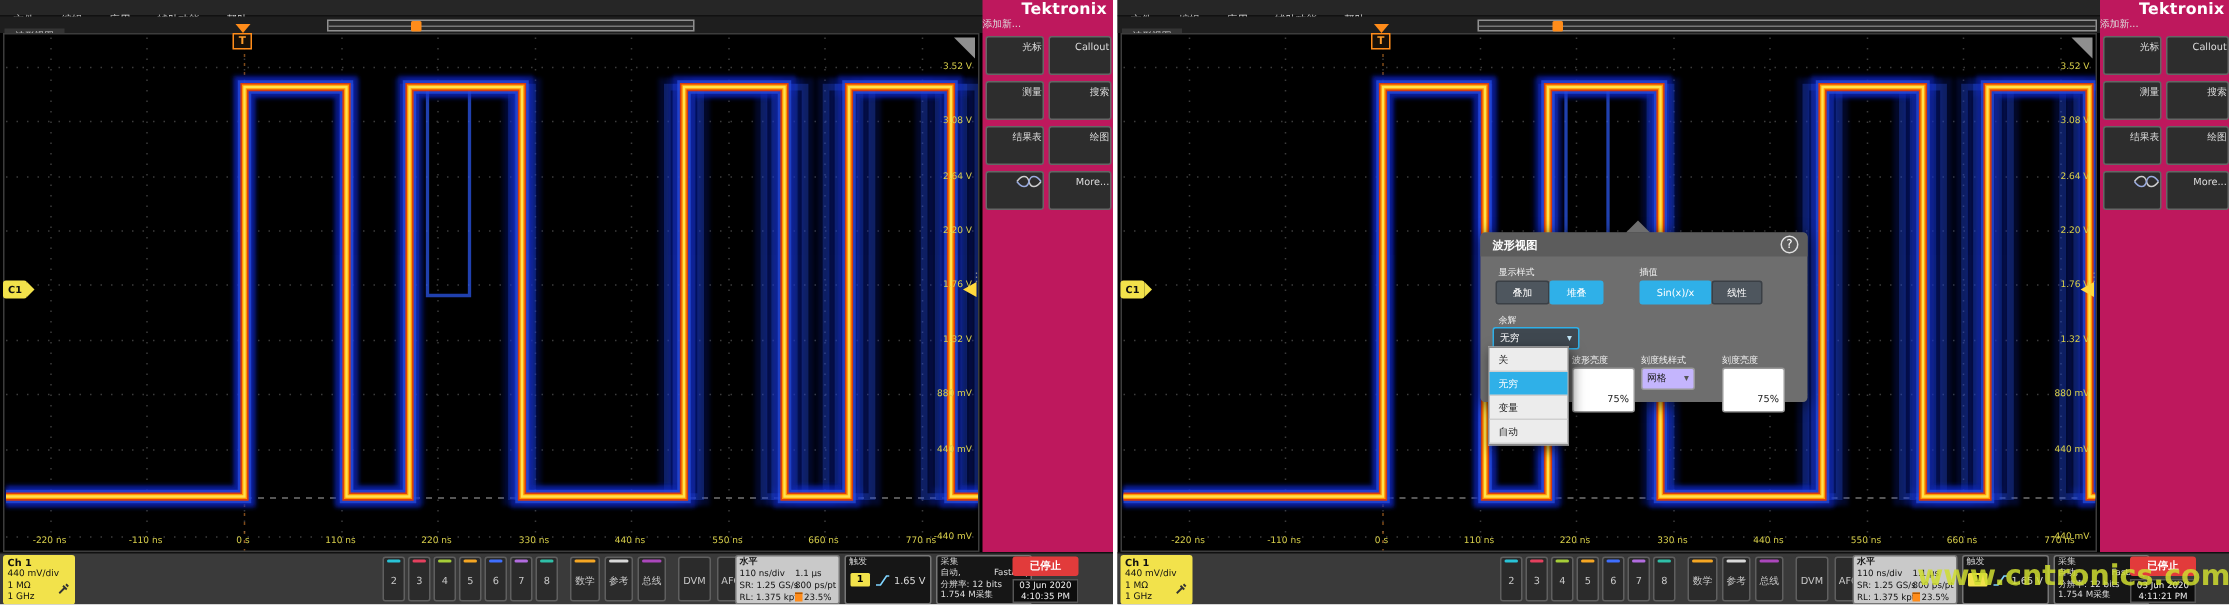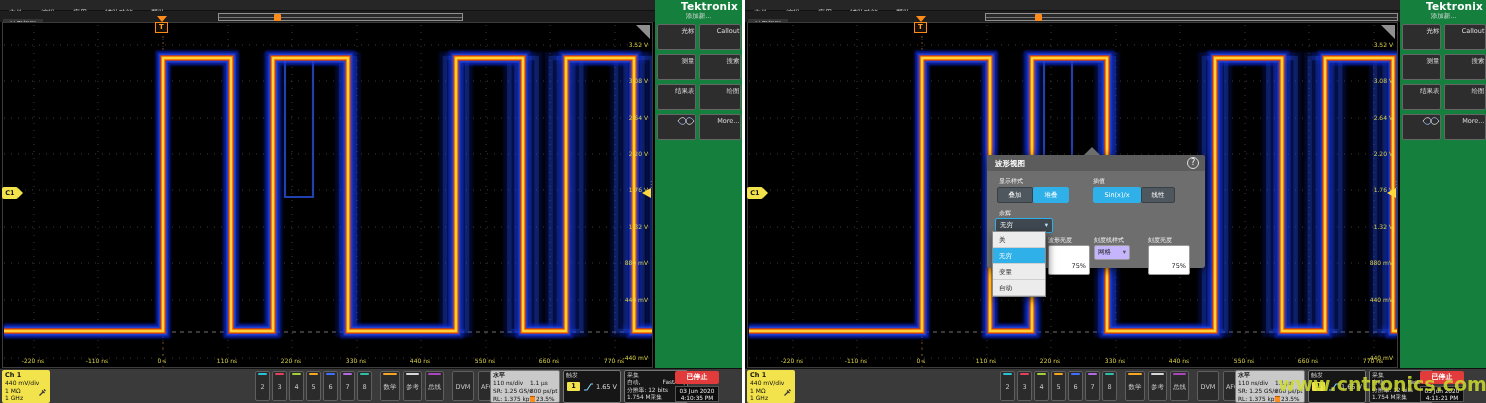--- a/index.html
+++ b/index.html
@@ -24,23 +24,23 @@
   .tmark-box{width:13px;height:11px;margin:0 auto;border:1px solid #ff8c1a;background:#181008;color:#ff9c2a;font-size:7px;font-weight:bold;line-height:9px}
   .c1badge{position:absolute;left:2px;width:16px;height:12px;background:#f2e24b;border-radius:2px;color:#111;
            font-size:6.5px;font-weight:bold;text-align:center;line-height:12px;z-index:6}
   .c1badge:after{content:"";position:absolute;right:-5px;top:1px;border-top:5px solid transparent;border-bottom:5px solid transparent;border-left:5px solid #f2e24b}
   .trig-arrow{position:absolute;left:642px;width:0;height:0;border-top:5px solid transparent;border-bottom:5px solid transparent;border-right:9px solid #ffd83d;z-index:6}
   .corner-tri{position:absolute;left:636px;top:25px;width:0;height:0;border-top:14px solid #8f8f8f;border-left:14px solid transparent;z-index:5}
   .grip{position:absolute;left:647px;top:180px;color:#888;font-size:8px;z-index:5}
   .vlabel{position:absolute;width:40px;left:608px;text-align:right;color:#d8cf4a;font-size:6px;z-index:4;white-space:nowrap}
   .tlabel{position:absolute;width:44px;top:357px;text-align:center;color:#d8cf4a;font-size:6px;z-index:4;white-space:nowrap}
   
-  .rightcol{position:absolute;left:655px;top:0;width:87px;height:368px;background:#15803d}
+  .rightcol{position:absolute;left:655px;top:0;width:87px;height:368px;background:#be185d}
   .brand{position:absolute;top:0;right:4px;color:#fff;font-size:10.5px;font-weight:bold;letter-spacing:0.2px}
-  .addnew{position:absolute;top:12px;width:100%;text-align:center;color:#ddd;font-size:6.5px}
+  .addnew{position:absolute;top:12px;width:100%;color:#ddd;font-size:6.5px}
   .btngrid{position:absolute;top:24px;left:0;width:100%;display:grid;grid-template-columns:39px 42px;gap:4px 3px;justify-content:center}
   .sbtn{height:26px;background:#2d2d2d;border:1px solid #666;border-radius:2px;color:#ddd;font-size:6.5px;
         text-align:right;line-height:12px;overflow:hidden;white-space:nowrap}
   .sbtn svg{vertical-align:middle}
   
   .bottombar{position:absolute;left:0;top:368px;width:100%;height:35px;background:#3a3a3a;border-top:1px solid #101010}
   .ch1badge{position:absolute;left:2px;top:1px;width:48px;height:33px;background:#f2e24b;border-radius:2px;color:#111;padding:1px 3px;overflow:hidden}
   .ch1badge .b1{font-size:6.5px;font-weight:bold;line-height:8px}
   .ch1badge div{font-size:6px;line-height:7.5px;white-space:nowrap}
   .probe-icon{float:right;margin-top:-6px}

